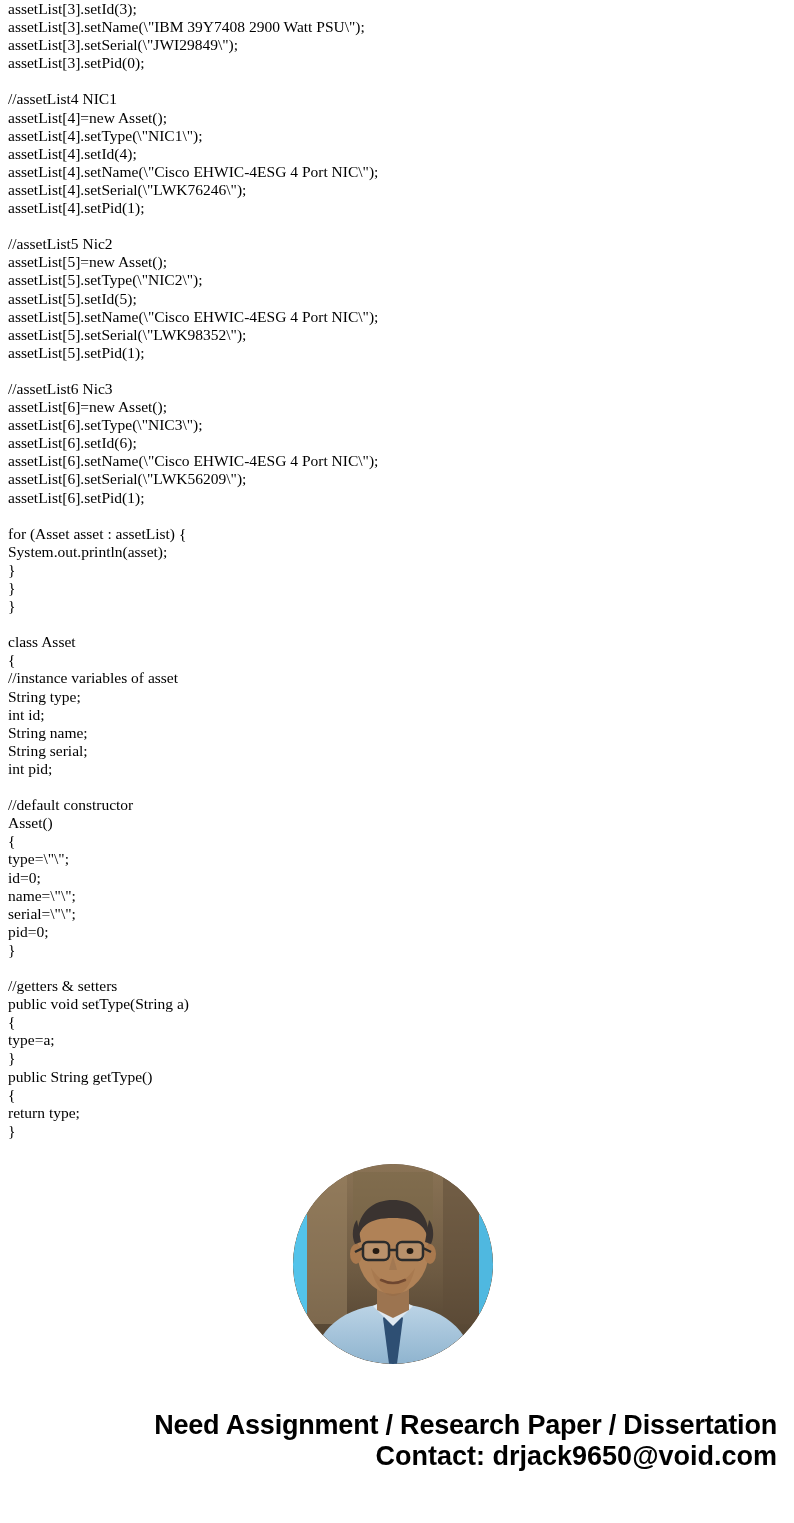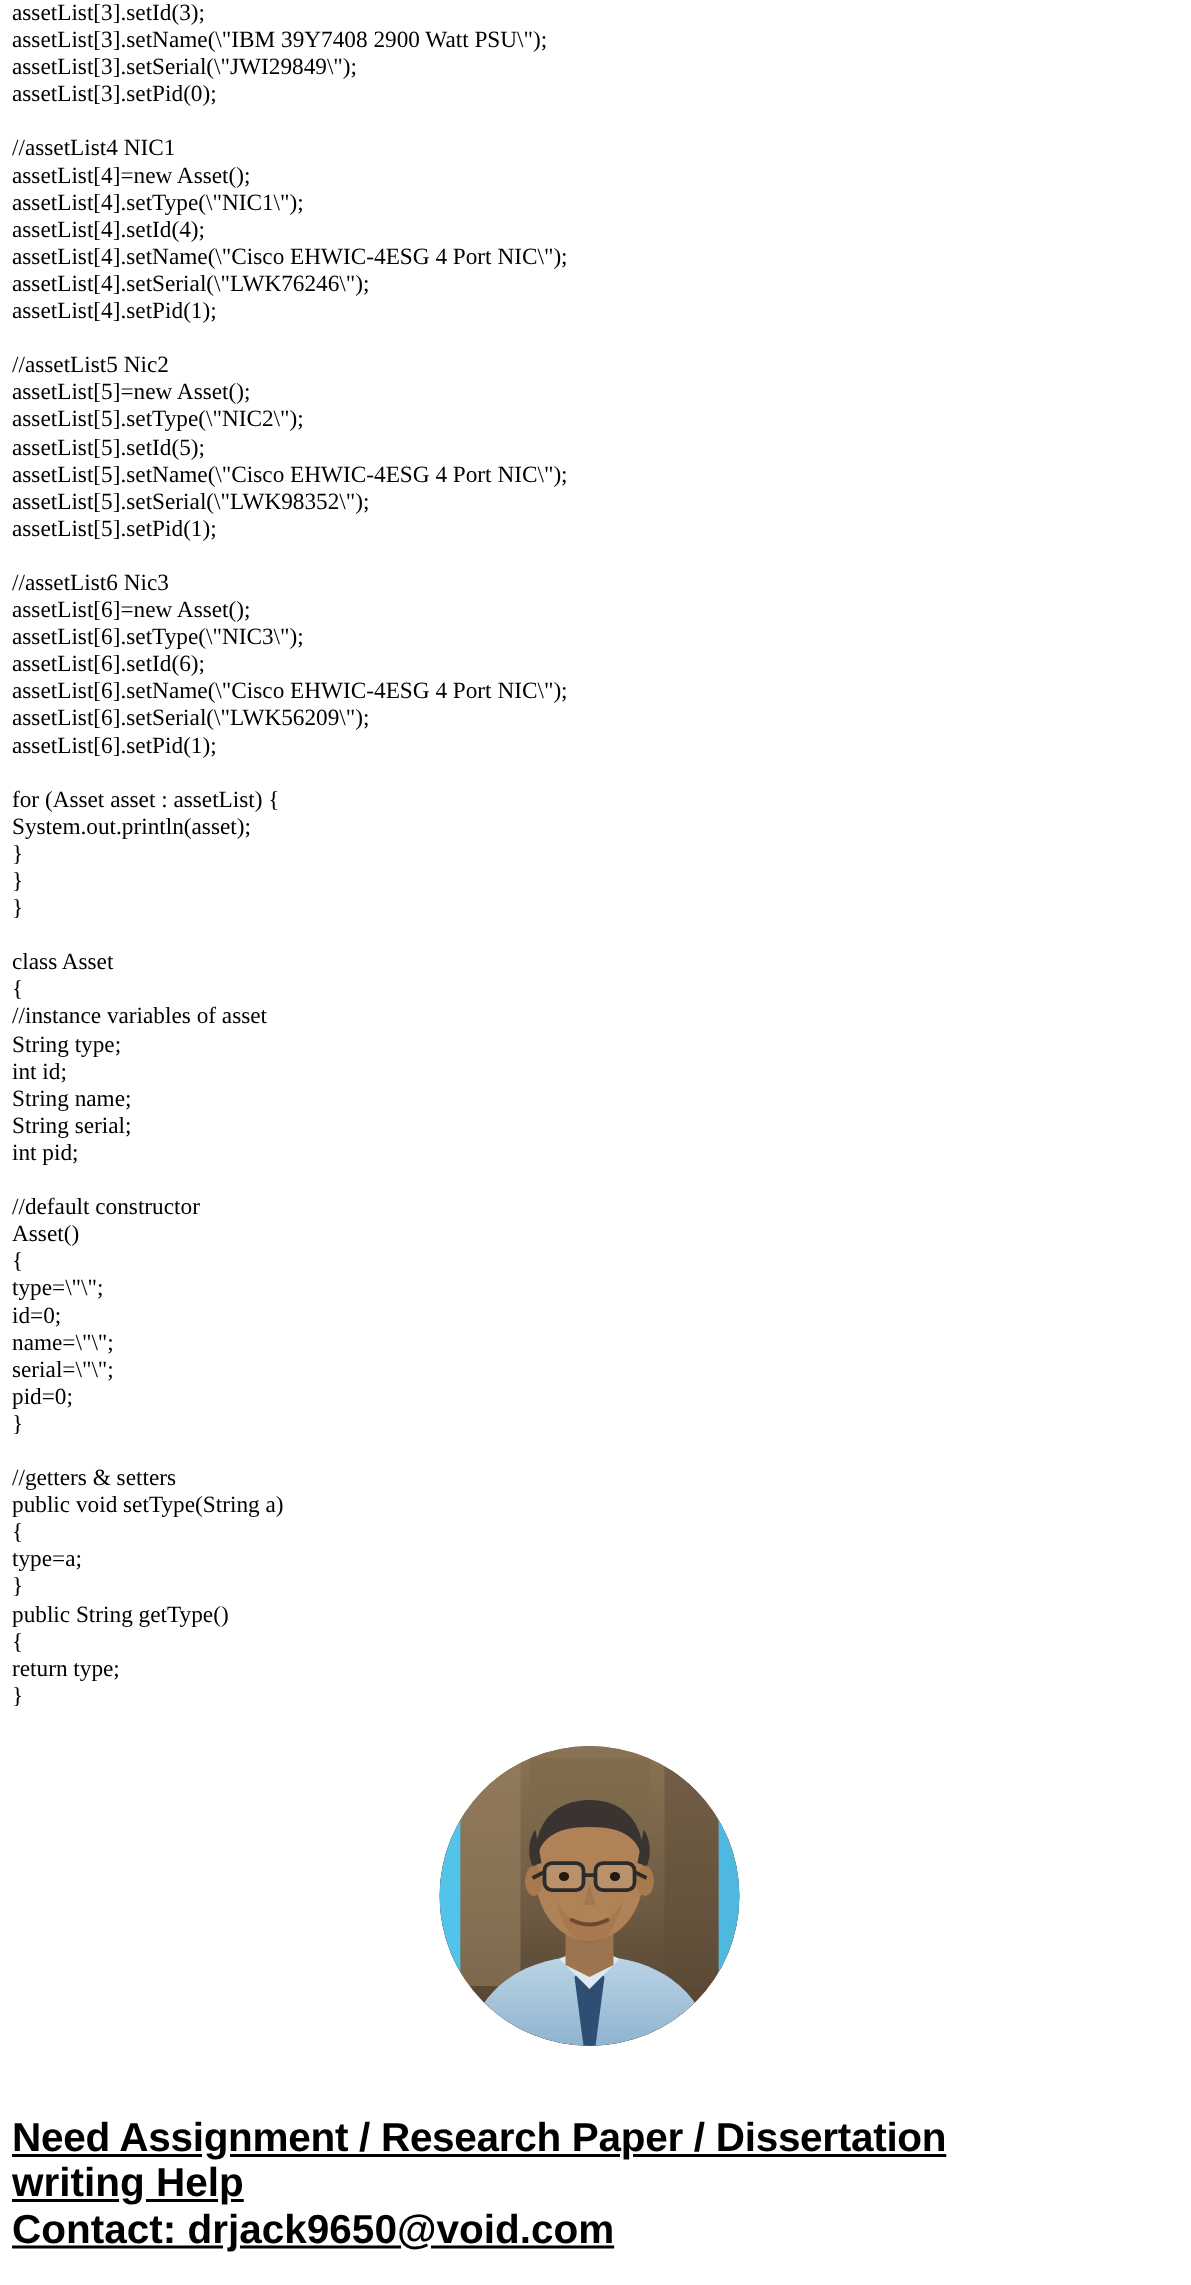--- a/index.html
+++ b/index.html
@@ -30,22 +30,21 @@
     padding-top: 0px;
   }
   .code-line {
     min-height: 18.1px;
   }
   .code-line.blank {
     height: 18.1px;
   }
   .promo {
     margin-top: 24px;
-    text-align: left;
-    text-decoration: underline;
+    text-align: right;
   }
   .avatar-wrap {
     display: flex;
     justify-content: center;
     align-items: center;
     margin-top: 6px;
   }
   .avatar {
     width: 200px;
     height: 200px;
@@ -144,17 +143,16 @@
 
             <path d="M88 116 Q100 122 112 116" stroke="#6d4630" stroke-width="2.6" fill="none" stroke-linecap="round"></path>
 
             <path d="M78 104 Q100 136 122 104 Q116 130 100 132 Q84 130 78 104 Z" fill="#8e6039" opacity="0.25"></path>
           </g>
         </svg>
       </div>
     </div>
 
     <div class="promo-text">Need Assignment / Research Paper / Dissertation</div>
-    <div class="promo-line2">writing Help</div>
     <div class="promo-contact">Contact: drjack9650@void.com</div>
   </div>
 
 </div>
 
 </body></html>

